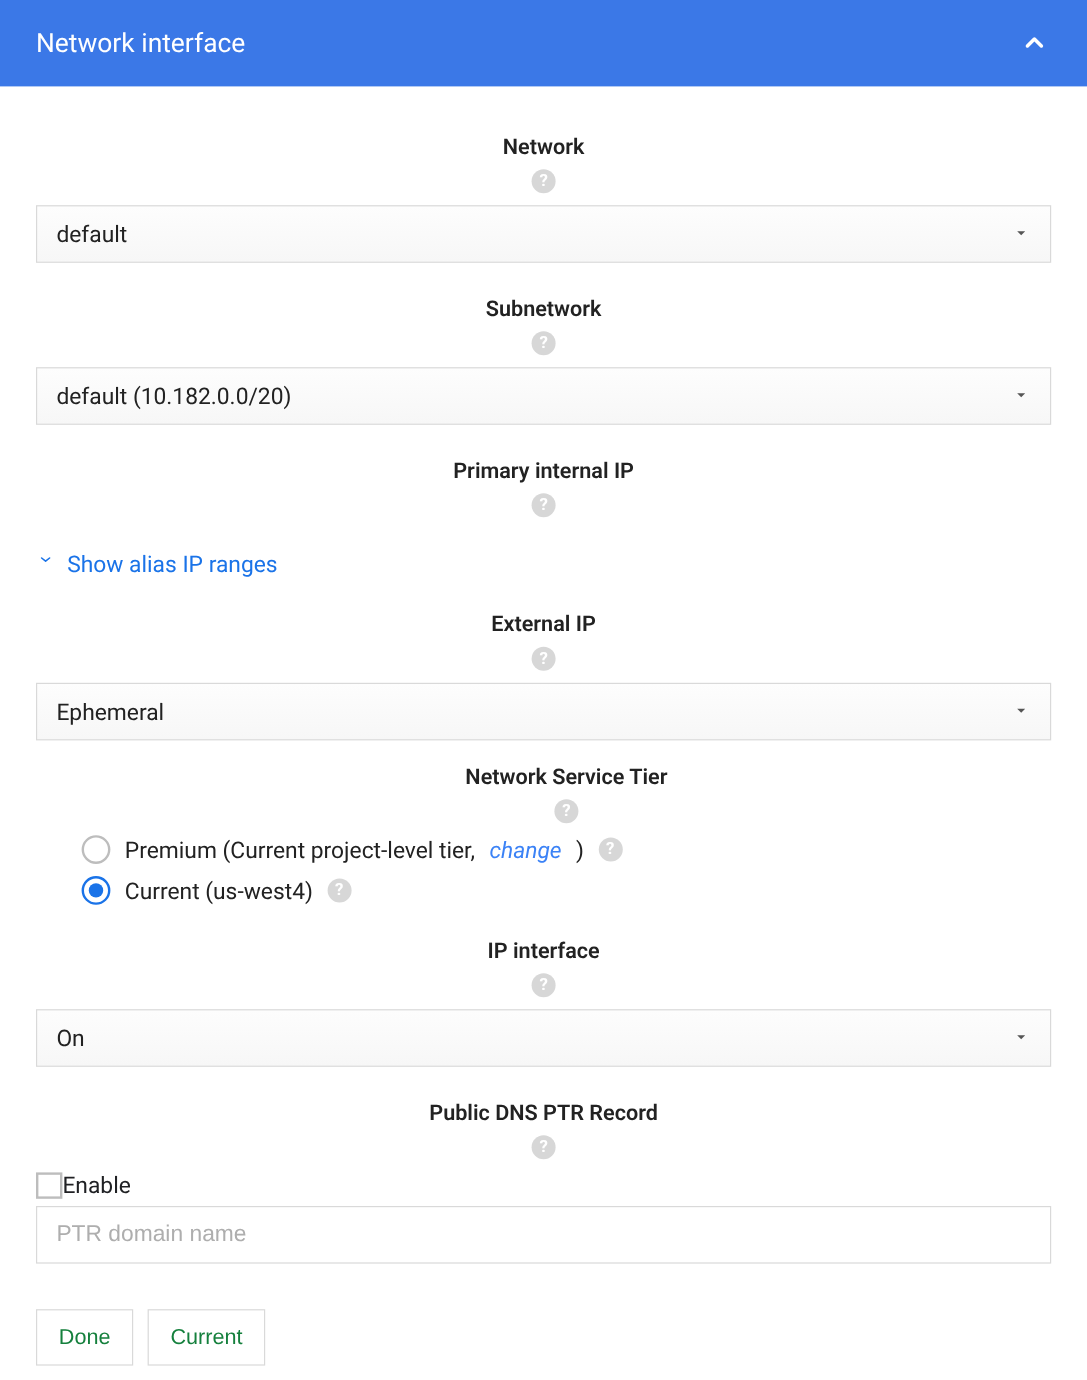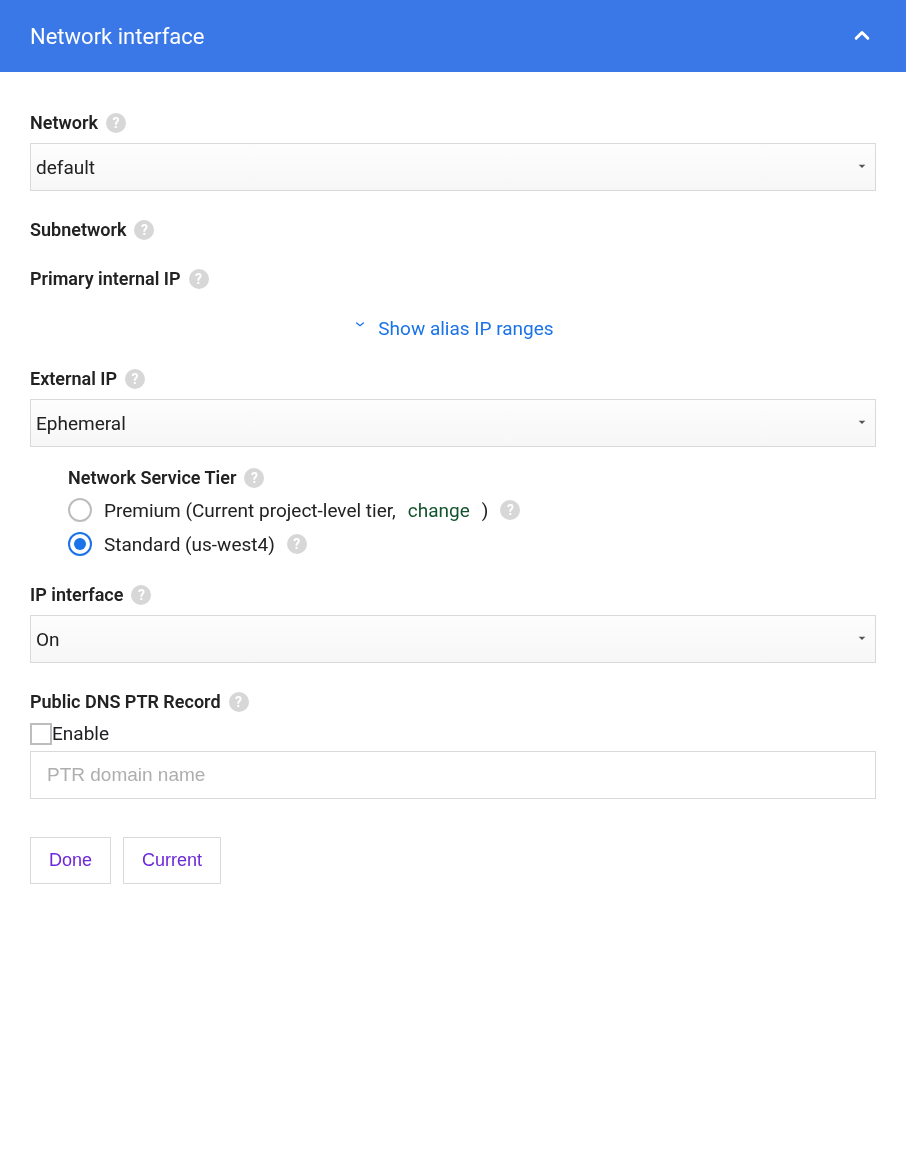--- a/index.html
+++ b/index.html
@@ -40,20 +40,21 @@
       margin-top: 28px;
     }
     .field:first-child {
       margin-top: 10px;
     }
     .label-row {
       display: flex;
       align-items: center;
       gap: 8px;
       margin-bottom: 10px;
+      flex-direction: column;
     }
     .label-text {
       font-size: 18px;
       font-weight: 600;
       color: #222;
     }
     .help-icon {
       display: inline-flex;
       align-items: center;
       justify-content: center;
@@ -64,21 +65,21 @@
       color: #fff;
       font-size: 14px;
       font-weight: 700;
       cursor: pointer;
       flex-shrink: 0;
     }
     .select {
       width: 100%;
       border: 1px solid #d9d9d9;
       height: 48px;
-      padding: 0 5px;
+      padding: 0 16px;
       display: flex;
       align-items: center;
       justify-content: space-between;
       background: linear-gradient(#fdfdfd, #f7f7f7);
       cursor: pointer;
       font-size: 19px;
       color: #222;
     }
     .select .caret svg {
       width: 16px;
@@ -86,21 +87,20 @@
       fill: #555;
     }
     .link-row {
       display: flex;
       align-items: center;
       gap: 10px;
       margin-top: 28px;
       color: #1a73e8;
       font-size: 19px;
       cursor: pointer;
-      justify-content: center;
     }
     .link-row svg {
       width: 16px;
       height: 16px;
       fill: #1a73e8;
     }
     .subsection {
       margin-top: 20px;
       padding-left: 38px;
     }
@@ -133,22 +133,23 @@
       border-radius: 50%;
       background: #1a73e8;
     }
     .radio-text {
       display: flex;
       align-items: center;
       gap: 12px;
       flex-wrap: wrap;
     }
     .link-inline {
-      color: #14532d;
-      cursor: pointer;
+      color: #3b82f6;
+      cursor: pointer;
+      font-style: italic;
     }
     .checkbox-row {
       display: flex;
       align-items: center;
       gap: 0;
       margin-top: 10px;
       font-size: 19px;
     }
     .checkbox {
       width: 22px;
@@ -174,21 +175,21 @@
       display: flex;
       gap: 12px;
       margin-top: 38px;
     }
     .btn {
       border: 1px solid #d9d9d9;
       background: #fff;
       padding: 12px 18px;
       font-size: 18px;
       cursor: pointer;
-      color: #6d28d9;
+      color: #15803d;
     }
   </style>
 </head>
 <body>
 
 <div class="header">
   <span>Network interface</span>
   <span class="chevron">
     <svg viewBox="0 0 24 24">
         <path d="M7 14l5-5 5 5" stroke="#fff" stroke-width="2.5" fill="none" stroke-linecap="round" stroke-linejoin="round"></path>
@@ -211,20 +212,28 @@
           </svg>
       </span>
     </div>
   </div>
 
   <div class="field">
     <div class="label-row">
       <span class="label-text">Subnetwork</span>
       <span class="help-icon">?</span>
     </div>
+    <div class="select">
+      <span>default (10.182.0.0/20)</span>
+      <span class="caret">
+        <svg viewBox="0 0 24 24">
+            <path d="M7 10l5 5 5-5z"></path>
+          </svg>
+      </span>
+    </div>
   </div>
 
   <div class="field">
     <div class="label-row">
       <span class="label-text">Primary internal IP</span>
       <span class="help-icon">?</span>
     </div>
   </div>
 
   <div class="link-row">
@@ -262,21 +271,21 @@
       <span class="radio-text">
         <span>Premium (Current project-level tier, </span>
           <span class="link-inline">change</span>
           <span>)</span>
         <span class="help-icon">?</span>
       </span>
     </div>
     <div class="radio-row">
       <span class="radio checked"></span>
       <span class="radio-text">
-        <span>Standard (us-west4)</span>
+        <span>Current (us-west4)</span>
         <span class="help-icon">?</span>
       </span>
     </div>
   </div>
 
   <div class="field">
     <div class="label-row">
       <span class="label-text">IP interface</span>
       <span class="help-icon">?</span>
     </div>

